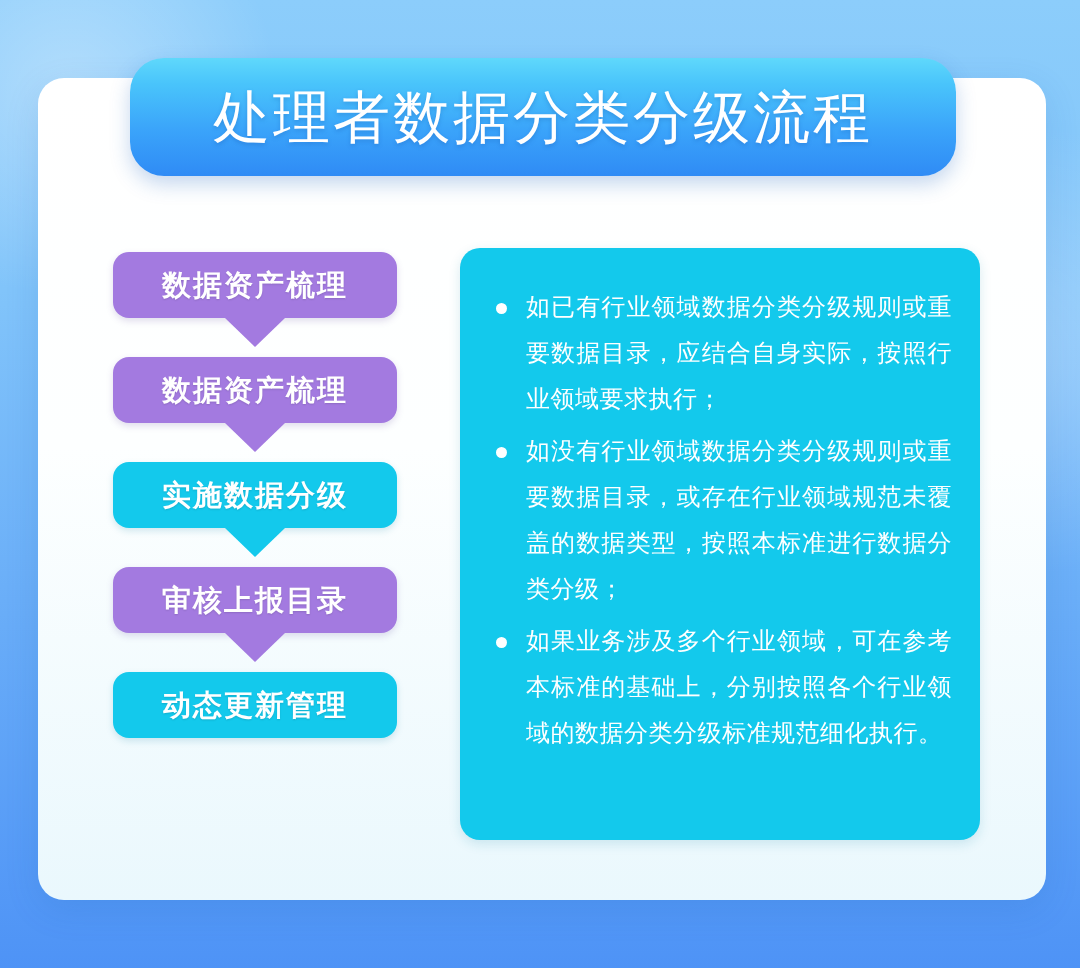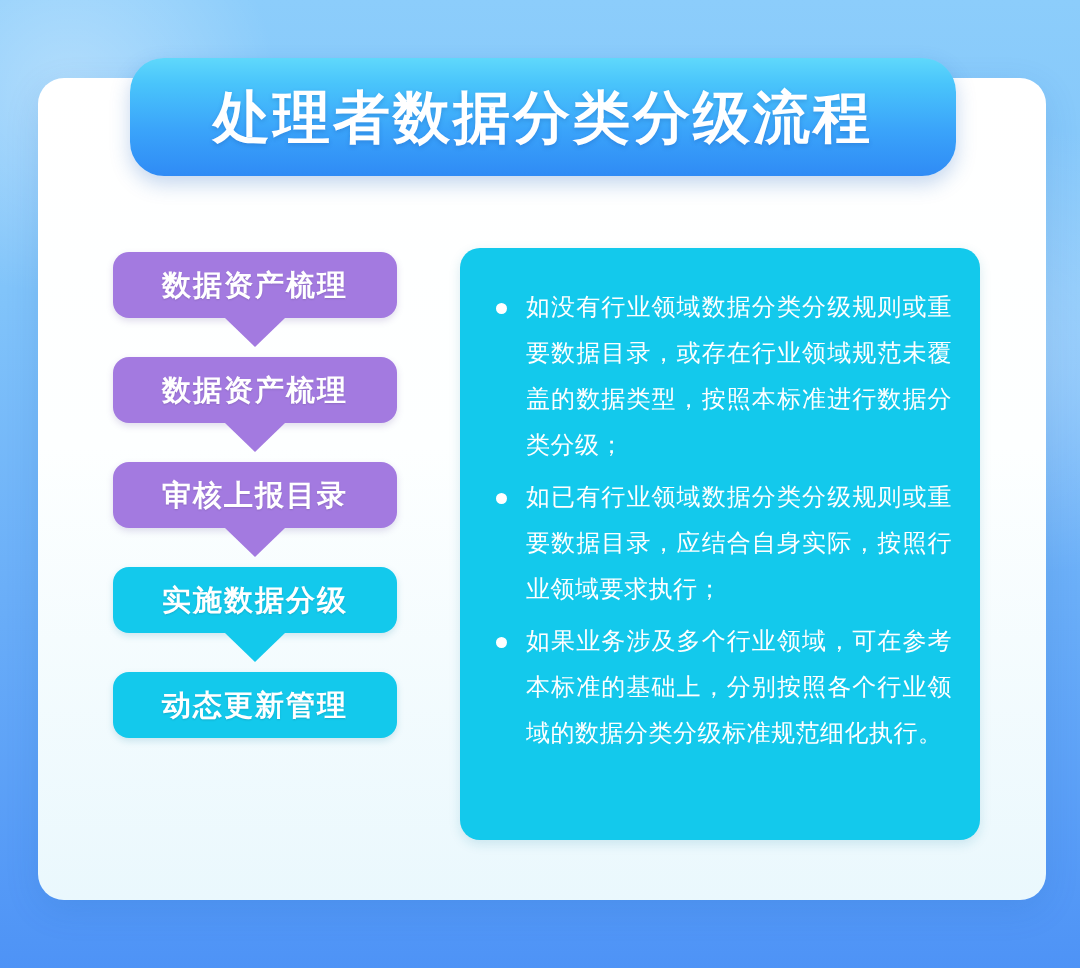--- a/index.html
+++ b/index.html
@@ -64,21 +64,21 @@
     border-radius: 34px;
     background: linear-gradient(180deg, #5fd8fb 0%, #49c4fb 22%, #3aa3fa 62%, #2f8bf5 100%);
     box-shadow: 0 8px 20px rgba(26, 96, 190, 0.26);
     display: flex;
     align-items: center;
     justify-content: center;
   }
   .title-text {
     color: #ffffff;
     font-size: 57px;
-    font-weight: bold;
+    font-weight: normal;
     letter-spacing: 3px;
     line-height: 1;
     text-shadow: 0 2px 4px rgba(20, 80, 170, 0.28);
     white-space: nowrap;
   }
 
   
   .flow {
     position: absolute;
     left: 113px;
@@ -217,46 +217,46 @@
       <span class="flow-label">数据资产梳理</span>
       <span class="notch"></span>
     </div>
 
 
     <div class="flow-step purple">
       <span class="flow-label">数据资产梳理</span>
       <span class="notch"></span>
     </div>
 
+    <div class="flow-step cyan">
+      <span class="flow-label">实施数据分级</span>
+      <span class="notch"></span>
+    </div>
+
     <div class="flow-step purple">
       <span class="flow-label">审核上报目录</span>
-      <span class="notch"></span>
-    </div>
-
-    <div class="flow-step cyan">
-      <span class="flow-label">实施数据分级</span>
       <span class="notch"></span>
     </div>
 
     <div class="flow-step cyan last">
       <span class="flow-label">动态更新管理</span>
 
     </div>
 
   </div>
 
   <div class="info-panel">
     <ul class="bullet-list">
       <li class="bullet-item">
         <span class="dot"></span>
-        <span>如没有行业领域数据分类分级规则或重要数据目录，或存在行业领域规范未覆盖的数据类型，按照本标准进行数据分类分级；</span>
+        <span>如已有行业领域数据分类分级规则或重要数据目录，应结合自身实际，按照行业领域要求执行；</span>
       </li>
       <li class="bullet-item">
         <span class="dot"></span>
-        <span>如已有行业领域数据分类分级规则或重要数据目录，应结合自身实际，按照行业领域要求执行；</span>
+        <span>如没有行业领域数据分类分级规则或重要数据目录，或存在行业领域规范未覆盖的数据类型，按照本标准进行数据分类分级；</span>
       </li>
       <li class="bullet-item">
         <span class="dot"></span>
         <span>如果业务涉及多个行业领域，可在参考本标准的基础上，分别按照各个行业领域的数据分类分级标准规范细化执行。</span>
       </li>
     </ul>
   </div>
 
 </div>
 

